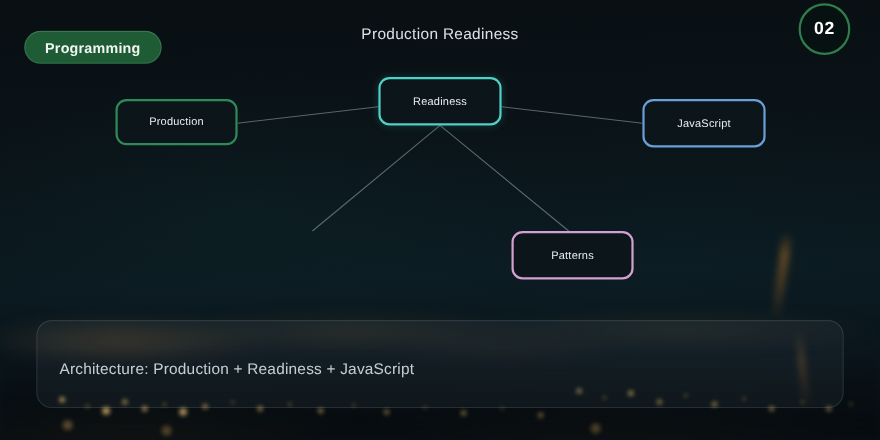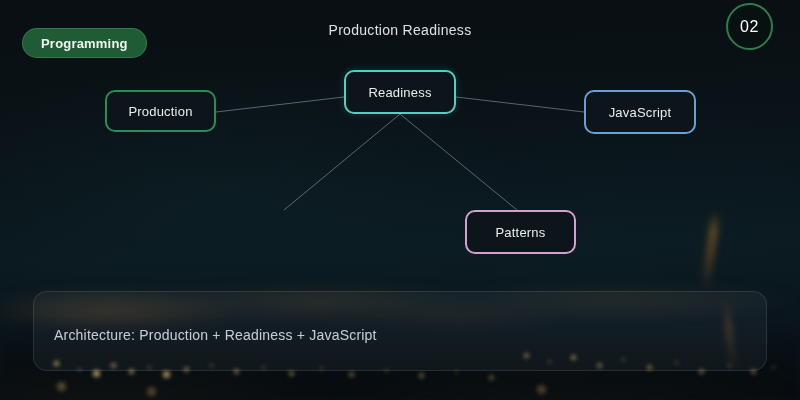--- a/index.html
+++ b/index.html
@@ -93,34 +93,34 @@
     text-align: center;
     color: #dce1e5; font-size: 14px;
     letter-spacing: 0.3px;
   }
   .slide-circle {
     position: absolute; left: 726px; top: 3px; width: 47px; height: 47px;
     border-radius: 50%;
     border: 2px solid;
     background: rgba(8,18,14,0.55);
     display: flex; align-items: center; justify-content: center;
-    color: #ffffff; font-size: 16px; font-weight: normal;
+    color: #ffffff; font-size: 16px; font-weight: bold;
     letter-spacing: 0.5px;
   }
 
   
   .edges { position: absolute; inset: 0; width: 800px; height: 400px; pointer-events: none; }
   .edges line { stroke-width: 1; }
   .node {
     position: absolute;
     border: 2px solid;
     border-radius: 10px;
     background: rgba(13,21,26,0.93);
     color: #e9eef1;
-    font-size: 13px;
+    font-size: 10px;
     display: flex; align-items: center; justify-content: center;
     letter-spacing: 0.2px;
     cursor: default;
   }
   .node-readiness  { left: 344px; top: 70px;  width: 112px; height: 44px; box-shadow: 0 0 8px rgba(79,209,197,0.18); }
   .node-production { left: 105px; top: 90px;  width: 111px; height: 42px; }
   .node-javascript { left: 584px; top: 90px;  width: 112px; height: 44px; }
   .node-nodejs     { left: 225px; top: 210px; width: 110px; height: 44px; }
   .node-patterns   { left: 465px; top: 210px; width: 111px; height: 44px; }
 

